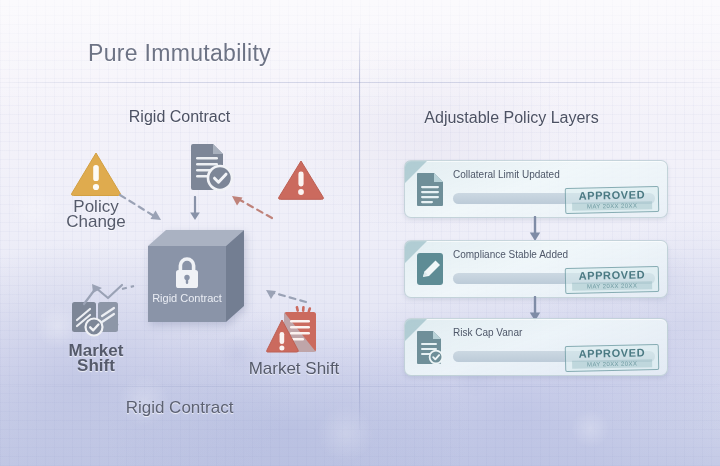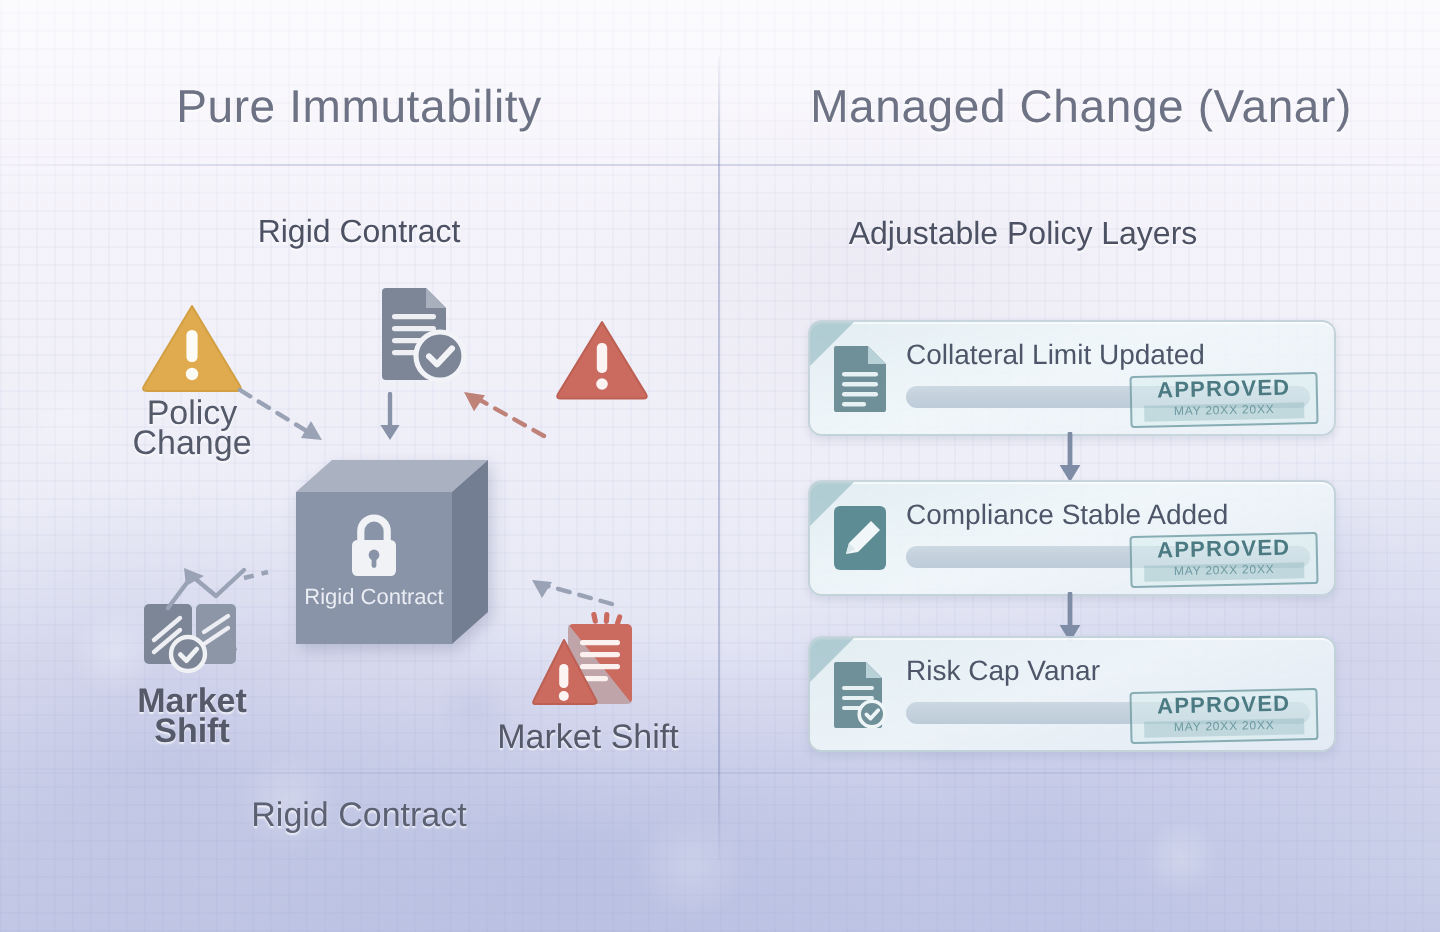--- a/index.html
+++ b/index.html
@@ -180,21 +180,21 @@
     left: 10px;
     top: 11px;
     width: 30px;
     height: 34px;
   }
   .card-icon svg { display:block; }
   .card-title {
     position: absolute;
     left: 48px;
     top: 8px;
-    font-size: 14px;
+    font-size: 10px;
     color: #4e5769;
     white-space: nowrap;
   }
   .card-bar {
     position: absolute;
     left: 48px;
     top: 32px;
     right: 12px;
     height: 11px;
     border-radius: 6px;
@@ -244,21 +244,20 @@
 
   <div id="texture"></div>
   <div id="mottle"></div>
   <div id="glare"></div>
 
   <div class="divider-h"></div>
   <div class="divider-h2"></div>
   <div class="divider-v"></div>
 
   <div class="panel-title" id="title-left">Pure Immutability</div>
-  <div class="panel-title" id="title-right">Managed Change (Vanar)</div>
 
   <div class="subhead" id="sub-left">Rigid Contract</div>
   <div class="subhead" id="sub-right">Adjustable Policy Layers</div>
 
   <div class="node" style="left:58px; top:150px; width:76px;">
     <div class="tri" style="width:52px;height:46px;">
       <svg width="52" height="46" viewBox="0 0 52 46">
         <path d="M26 3 L50 43 Q51.5 45.5 48.5 45.5 L3.5 45.5 Q0.5 45.5 2 43 Z" fill="#dfab4e" stroke="#d2a043" stroke-width="1" stroke-linejoin="round"></path>
         <rect x="23.2" y="15" width="5.6" height="16" rx="2.6" fill="#fdfbf5"></rect>
         <circle cx="26" cy="37" r="3.1" fill="#fdfbf5"></circle>

